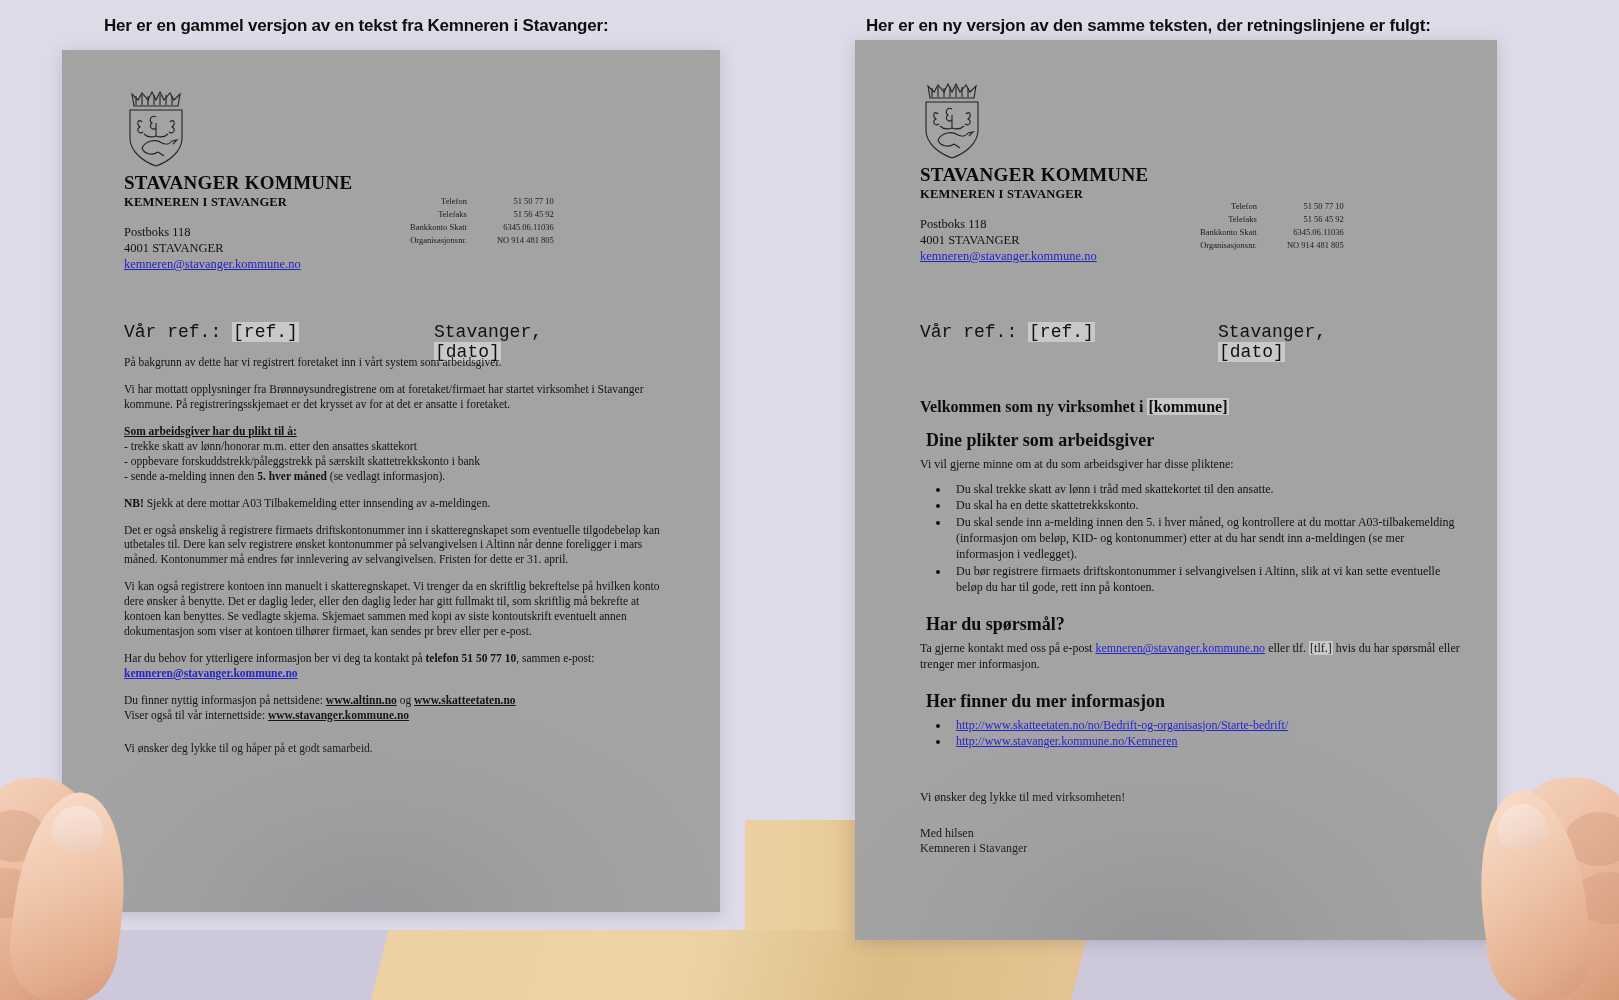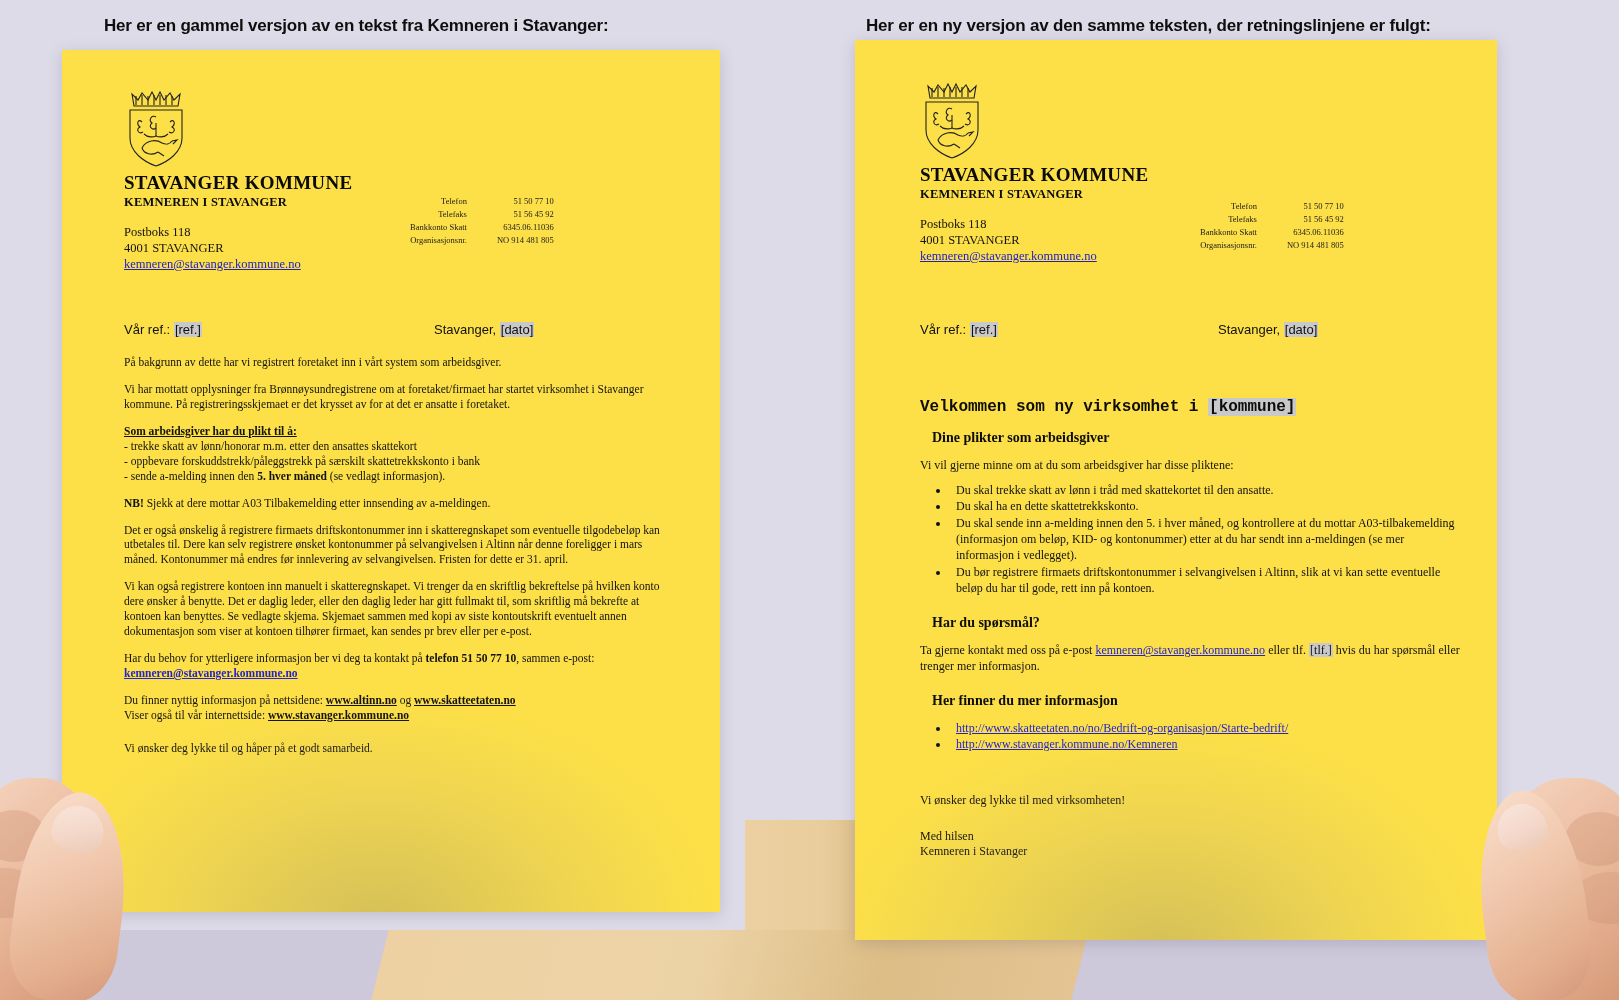--- a/index.html
+++ b/index.html
@@ -49,21 +49,21 @@
     color: #0e0e0e;
     letter-spacing: -0.2px;
     white-space: nowrap;
   }
   #heading-left  { left: 104px; text-align: right; }
   #heading-right { left: 866px; }
 
   
   .sheet {
     position: absolute;
-    background: #fde047;
+    background: #a3a3a3;
     box-shadow: 0 3px 14px rgba(80,75,110,0.22);
   }
   #sheet-old { left: 62px;  top: 50px; width: 658px; height: 862px; }
   #sheet-new { left: 855px; top: 40px; width: 642px; height: 900px; }
 
   .sheet-inner { position: relative; width: 100%; height: 100%; }
 
   
   .sheet-shade {
     position: absolute; left: 0; bottom: 0; width: 100%; height: 220px;
@@ -113,22 +113,22 @@
     font-size: 8.5px;
     line-height: 1.52;
     border-collapse: collapse;
     color: #1a1a1a;
   }
   .contact-table td { padding: 0; white-space: nowrap; text-align: right; }
   .contact-table td.k { padding-right: 30px; }
 
   
   .refline {
-    font-family: Liberation Sans, sans-serif;
-    font-size: 13px;
+    font-family: Liberation Mono, monospace;
+    font-size: 18px;
     position: relative;
   }
   .hl { background: #c9c9c9; padding: 0 1px; }
   .refline .right { position: absolute; }
 
   .body-text {
     font-family: "Liberation Serif", serif;
     font-size: 11.5px;
     line-height: 1.30;
     color: #121212;
@@ -140,31 +140,31 @@
     text-decoration: underline;
     font-weight: bold;
   }
   .link-plain {
     color: #2323cf;
     text-decoration: underline;
   }
   .bold-u { font-weight: bold; text-decoration: underline; }
 
   .h2 {
-    font-family: Liberation Mono, monospace;
+    font-family: Liberation Serif, serif;
     font-weight: bold;
     font-size: 16px;
     margin: 0 0 14px 0;
     color: #0d0d0d;
   }
   .h3 {
     font-family: "Liberation Serif", serif;
     font-weight: bold;
-    font-size: 14px;
-    margin: 12px;
+    font-size: 18px;
+    margin: 6px;
     color: #0d0d0d;
   }
   ul.bullets {
     margin: 9px 0 0 0;
     padding-left: 30px;
     font-family: "Liberation Serif", serif;
     font-size: 12px;
     line-height: 1.32;
   }
   ul.bullets li { margin-bottom: 1px; padding-left: 6px; }

